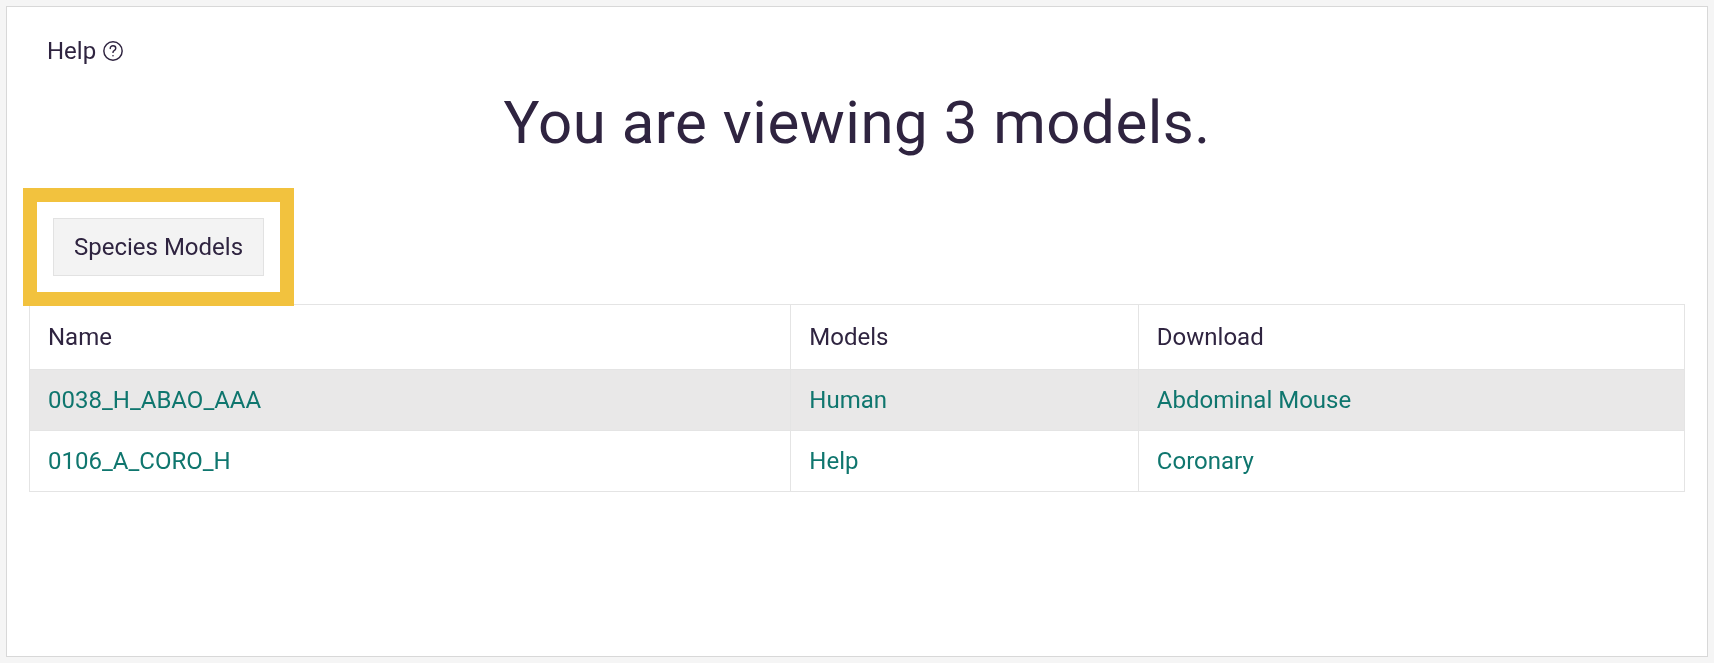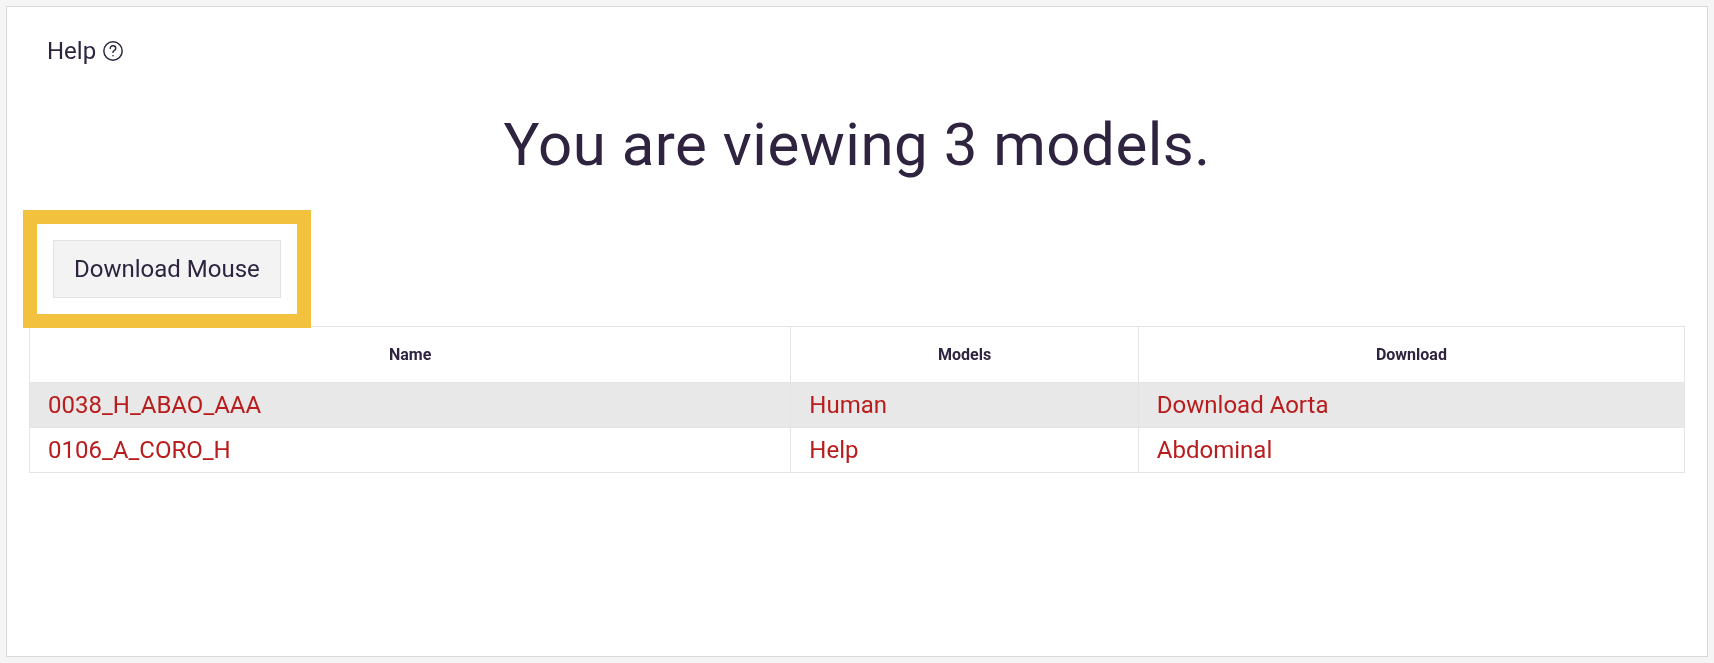--- a/index.html
+++ b/index.html
@@ -38,21 +38,21 @@
       display: inline-flex;
       align-items: center;
       justify-content: center;
     }
     
     .title {
       text-align: center;
       font-size: 60px;
       font-weight: 400;
       color: #2f2440;
-      margin-top: 44px;
+      margin-top: 22px;
       margin-bottom: 30px;
       letter-spacing: 0.5px;
     }
     
     .highlight-box {
       display: inline-block;
       border: 14px solid #f2c23e;
       padding: 16px 16px;
       margin-left: -6px;
       margin-bottom: -2px;
@@ -68,33 +68,33 @@
       font-family: inherit;
     }
     
     .models-table {
       width: 100%;
       border-collapse: collapse;
       margin-top: 0;
     }
     
     .models-table th {
-      text-align: center;
-      font-size: 16px;
-      font-weight: 700;
+      text-align: left;
+      font-size: 24px;
+      font-weight: 400;
       color: #2f2440;
       padding: 18px 18px;
       border: 1px solid #e4e4e4;
       background: #ffffff;
     }
     
     .models-table td {
       font-size: 24px;
-      color: #b91c1c;
-      padding: 8px 18px;
+      color: #0f766e;
+      padding: 16px 18px;
       border: 1px solid #e4e4e4;
     }
     
     .models-table tbody tr:nth-child(odd) td {
       background: #e9e8e8;
     }
     
     .models-table tbody tr:nth-child(even) td {
       background: #ffffff;
     }
@@ -121,38 +121,38 @@
         <circle cx="12" cy="12" r="10"></circle>
         <path d="M9 9.2c0-1.6 1.3-2.9 3-2.9s3 1.1 3 2.7c0 1.3-.8 2-1.8 2.6-.9.5-1.2 1-1.2 1.9" stroke-linecap="round"></path>
         <circle cx="12" cy="17.2" r="0.9" fill="#2f2440" stroke="none"></circle>
       </svg>
     </span>
   </div>
   
   <h1 class="title">You are viewing 3 models.</h1>
   
   <div class="highlight-box">
-    <button class="download-btn">Download Mouse</button>
+    <button class="download-btn">Species Models</button>
   </div>
   
   <table class="models-table">
     <thead>
       <tr>
         <th class="col-name">Name</th>
         <th class="col-species">Models</th>
         <th class="col-anatomy">Download</th>
       </tr>
     </thead>
     <tbody>
       <tr>
         <td>0038_H_ABAO_AAA</td>
         <td>Human</td>
-        <td>Download Aorta</td>
+        <td>Abdominal Mouse</td>
       </tr>
       <tr>
         <td>0106_A_CORO_H</td>
         <td>Help</td>
-        <td>Abdominal</td>
+        <td>Coronary</td>
       </tr>
     </tbody>
   </table>
   
 </div>
 
 </body></html>

